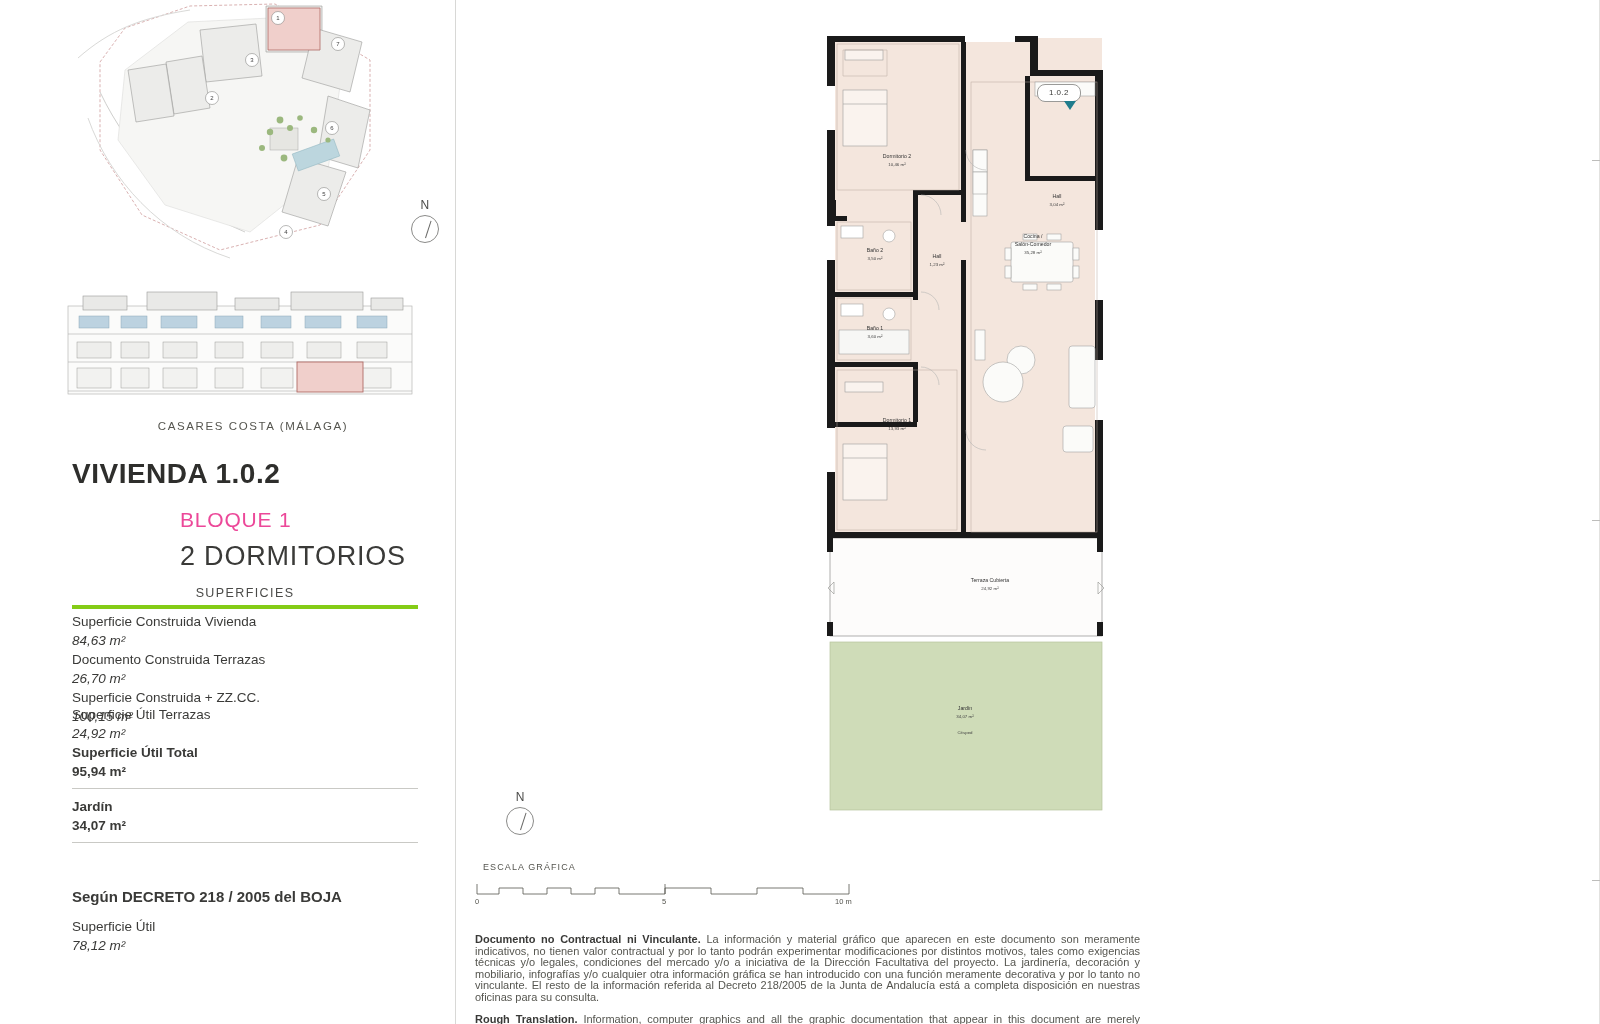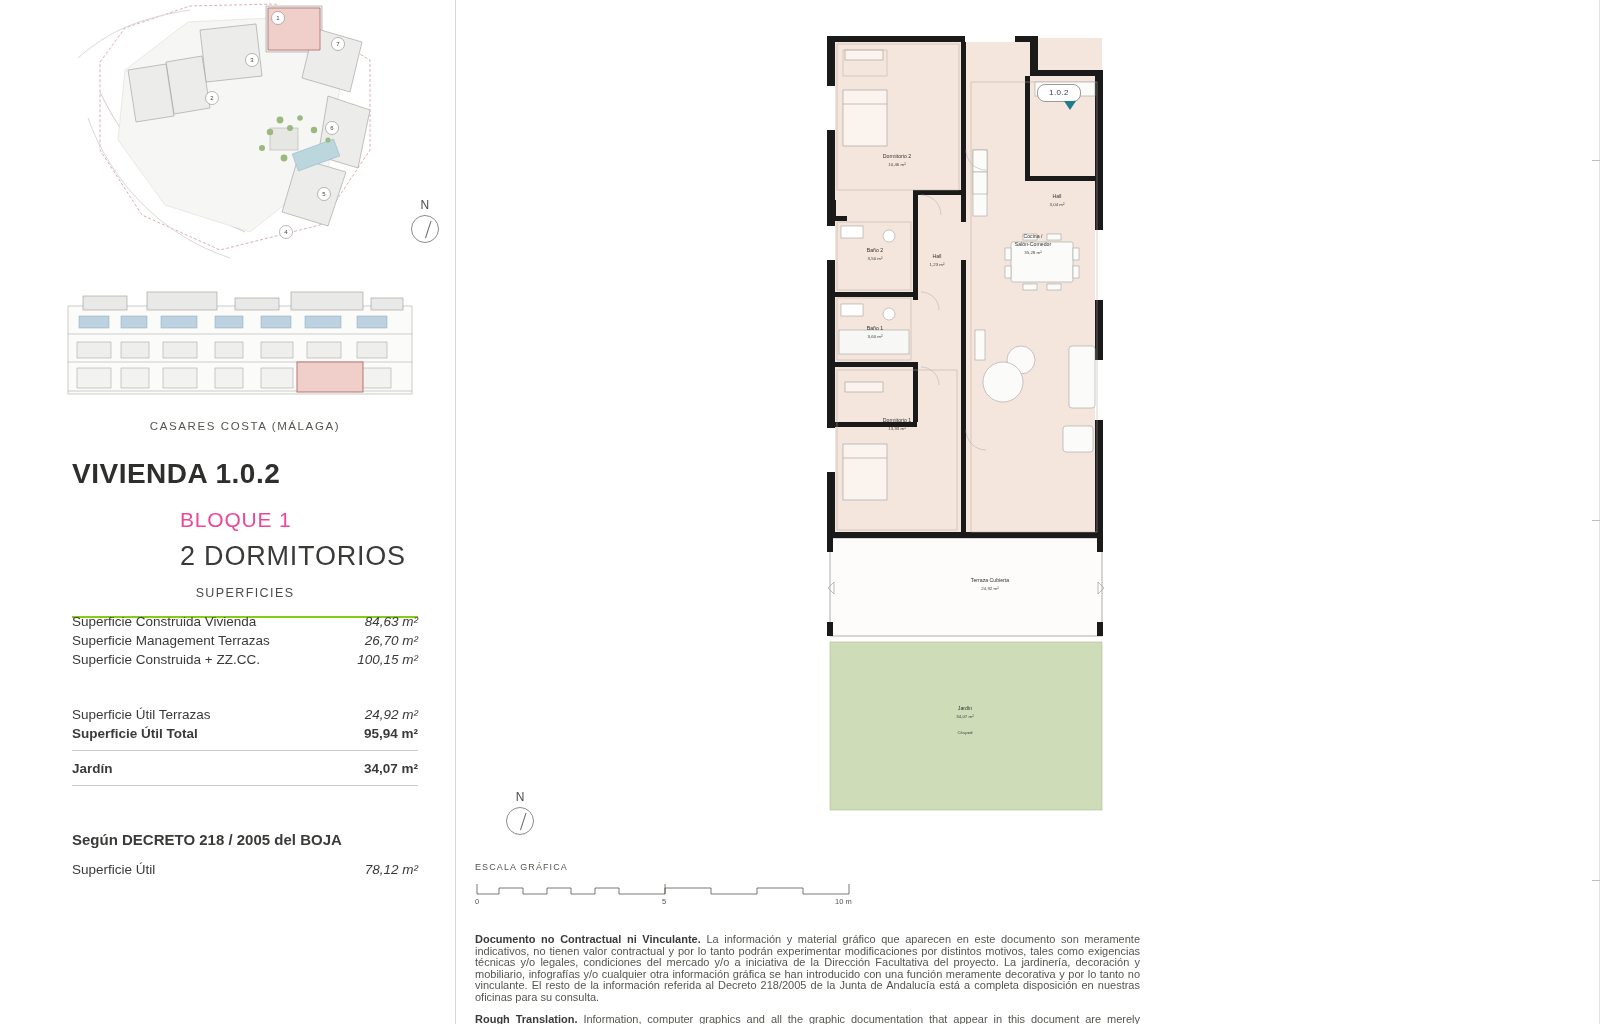--- a/index.html
+++ b/index.html
@@ -83,21 +83,21 @@
     transform: rotate(18deg);
   }
   
   .elevation {
     position: absolute;
     left: 5px; top: 288px;
     width: 350px; height: 120px;
   }
   .caption-loc {
     position: absolute;
-    left: 0; top: 420px;
+    left: 8px; top: 420px;
     width: 370px;
     text-align: center;
     font-size: 11.5px;
     letter-spacing: 1.6px;
     color: #55554f;
   }
   .title-main {
     position: absolute;
     left: 12px; top: 458px;
     font-size: 28px;
@@ -120,34 +120,35 @@
     color: #3a3a38;
   }
   .sup-header {
     position: absolute;
     left: 12px; top: 586px;
     width: 346px;
     text-align: center;
     font-size: 12.5px;
     letter-spacing: 1.4px;
     color: #4a4a48;
-    padding-bottom: 16px;
-    border-bottom: 2px solid #84cc16;
+    padding-bottom: 5px;
+    border-bottom: 4px solid #84cc16;
   }
   .table {
     position: absolute;
     left: 12px;
     width: 346px;
   }
   .row {
     display: flex;
     justify-content: space-between;
     font-size: 13.5px;
     line-height: 19px;
     color: #3a3a38;
+    flex-direction: column;
   }
   .row .val { font-style: italic; }
   .row.bold, .row.bold .val { font-weight: bold; font-style: normal; }
   .row.bold .val { font-style: normal; }
   .hr {
     border-top: 1px solid #c9c9c5;
     margin: 7px 0 8px;
   }
   .decreto {
     font-size: 15px;
@@ -188,21 +189,21 @@
     border-top: 9px solid #1f7c8c;
   }
   .north-2 {
     position: absolute;
     left: 20px; top: 790px;
     width: 60px; height: 60px;
     text-align: center;
   }
   .escala {
     position: absolute;
-    left: 5px; top: 862px;
+    left: 13px; top: 862px;
     font-size: 9px;
     letter-spacing: 1.1px;
     color: #55554f;
   }
   .scalebar {
     position: absolute;
     left: 5px; top: 880px;
     width: 380px; height: 24px;
   }
   .legal {
@@ -360,21 +361,21 @@
     <div class="title-sub2">2 DORMITORIOS</div>
 
     <div class="sup-header">SUPERFICIES</div>
 
     <div class="table" style="top:612px;">
       <div class="row">
         <span>Superficie Construida Vivienda</span>
         <span class="val">84,63 m²</span>
       </div>
       <div class="row">
-        <span>Superficie Management Terrazas</span>
+        <span>Documento Construida Terrazas</span>
         <span class="val">26,70 m²</span>
       </div>
       <div class="row">
         <span>Superficie Construida + ZZ.CC.</span>
         <span class="val">100,15 m²</span>
       </div>
     </div>
 
     <div class="table" style="top:705px;">
       <div class="row">

